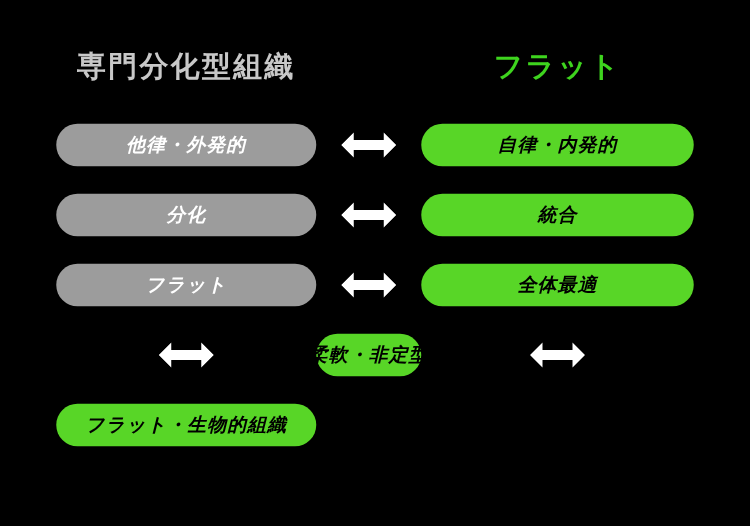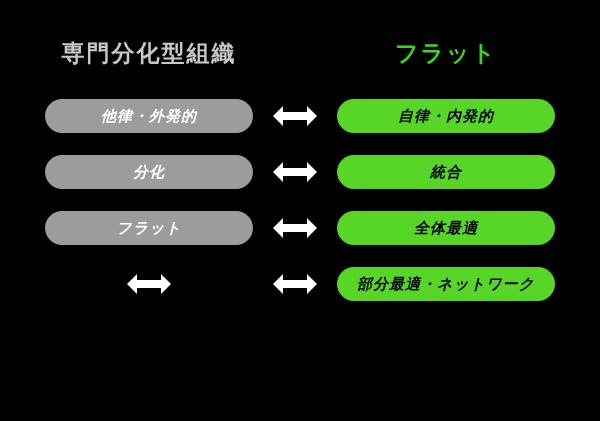--- a/index.html
+++ b/index.html
@@ -106,22 +106,23 @@
         <path d="M11 1 L1 11 L11 21 L11 15 L35 15 L35 21 L45 11 L35 1 L35 7 L11 7 Z" fill="currentColor"></path>
       </svg>
     </div>
     <div class="pill pill-right">全体最適</div>
 
     <div class="arrow-cell">
       <svg width="46" height="22" viewBox="0 0 46 22" aria-hidden="true">
         <path d="M11 1 L1 11 L11 21 L11 15 L35 15 L35 21 L45 11 L35 1 L35 7 L11 7 Z" fill="currentColor"></path>
       </svg>
     </div>
+    <div class="pill pill-right">柔軟・非定型</div>
 
     <div class="arrow-cell">
       <svg width="46" height="22" viewBox="0 0 46 22" aria-hidden="true">
         <path d="M11 1 L1 11 L11 21 L11 15 L35 15 L35 21 L45 11 L35 1 L35 7 L11 7 Z" fill="currentColor"></path>
       </svg>
     </div>
-    <div class="pill pill-right">部分最適・ネットワーク</div>
+    <div class="pill pill-right">フラット・生物的組織</div>
 
   </div>
 </div>
 
 </body></html>

